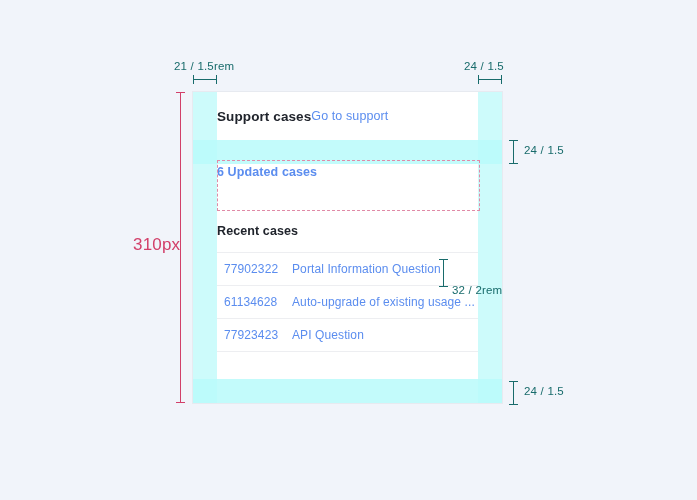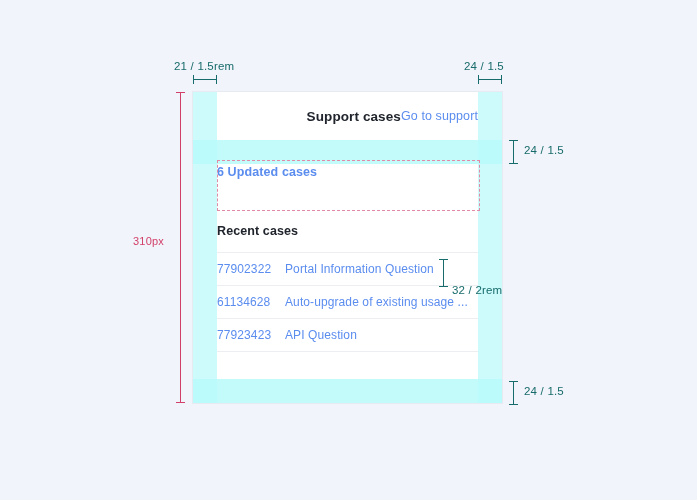--- a/index.html
+++ b/index.html
@@ -19,21 +19,21 @@
     background:#ffffff;
     box-shadow:0 0 0 1px rgba(0,0,0,0.04);
   }
   .card-inner{
     position:absolute;left:24px;top:0;right:24px;bottom:0;
   }
 
   
   .card-header{
     position:absolute;left:0;top:0;right:0;height:48px;
-    display:flex;align-items:center;justify-content:flex-end;
+    display:flex;align-items:center;justify-content:flex-start;
   }
   .card-title{
     font-size:13.5px;font-weight:bold;color:#20242c;letter-spacing:.1px;
   }
   .card-link{
     font-size:12.5px;color:#5b8def;letter-spacing:.1px;cursor:pointer;
   }
 
   
   .counts{
@@ -60,37 +60,37 @@
   }
   .case-list{
     position:absolute;left:0;top:160px;right:0;
   }
   .case-row{
     height:32px;display:flex;align-items:center;
     border-top:1px solid #edeef1;
     font-size:12px;color:#5b8def;
   }
   .case-row:last-child{border-bottom:1px solid #edeef1;}
-  .case-id{width:68px;flex:none;letter-spacing:.1px;}
+  .case-id{width:68px;flex:none;letter-spacing:.1px;margin-left:7px;}
   .case-subject{letter-spacing:.1px;white-space:nowrap;overflow:hidden;}
 
   
   .ov{position:absolute;pointer-events:none;}
   .ov-side{background:#cdfbfb;z-index:3;}     
   .ov-band{background:#b9fafa;z-index:4;opacity:.85;} 
 
   
   .ruler-v{position:absolute;left:180px;top:92px;width:1px;height:311px;background:#d23f69;z-index:8;}
   .ruler-v::before,.ruler-v::after{
     content:"";position:absolute;left:-4px;width:9px;height:1px;background:#d23f69;
   }
   .ruler-v::before{top:0;}
   .ruler-v::after{bottom:0;}
   .label-310{
-    position:absolute;left:133px;top:235px;font-size:11px;color:#d23f69;
+    position:absolute;left:133px;top:235px;font-size:17px;color:#d23f69;
     letter-spacing:.2px;z-index:9;
   }
 
   
   .mlabel{position:absolute;font-size:11.5px;color:#186b6b;letter-spacing:.2px;z-index:9;white-space:nowrap;}
 
   .hbar{position:absolute;height:1px;background:#186b6b;z-index:9;}
   .hbar::before,.hbar::after{
     content:"";position:absolute;top:-4px;width:1px;height:9px;background:#186b6b;
   }

